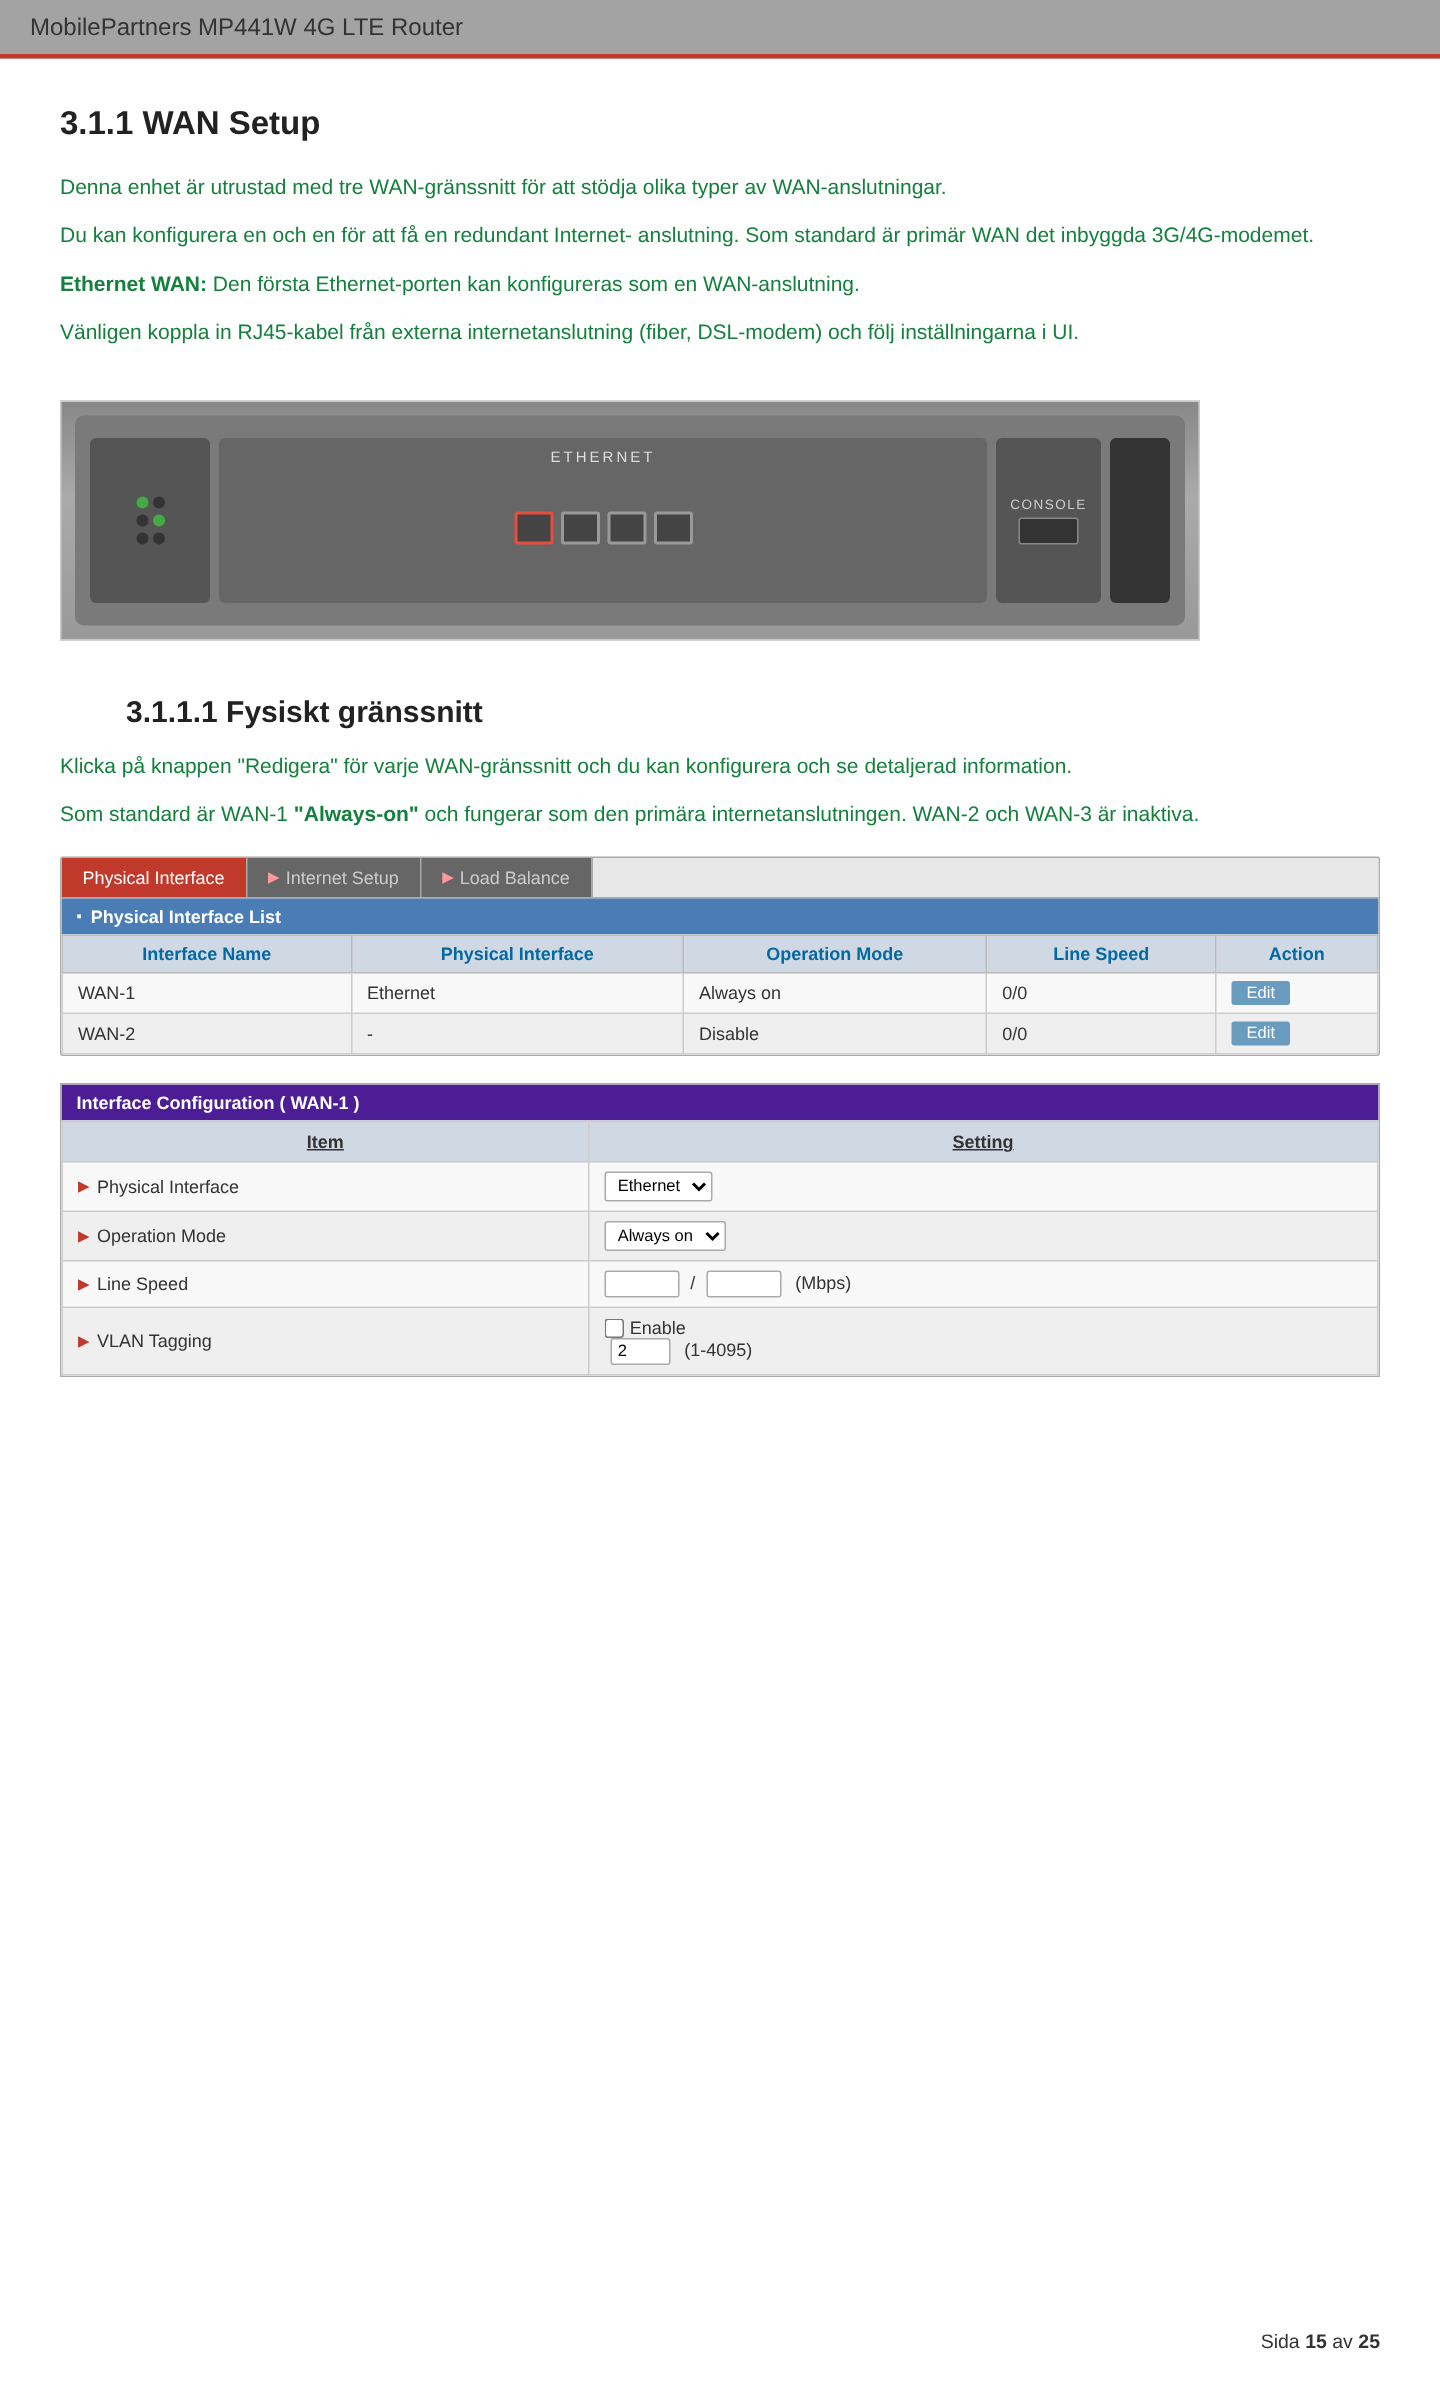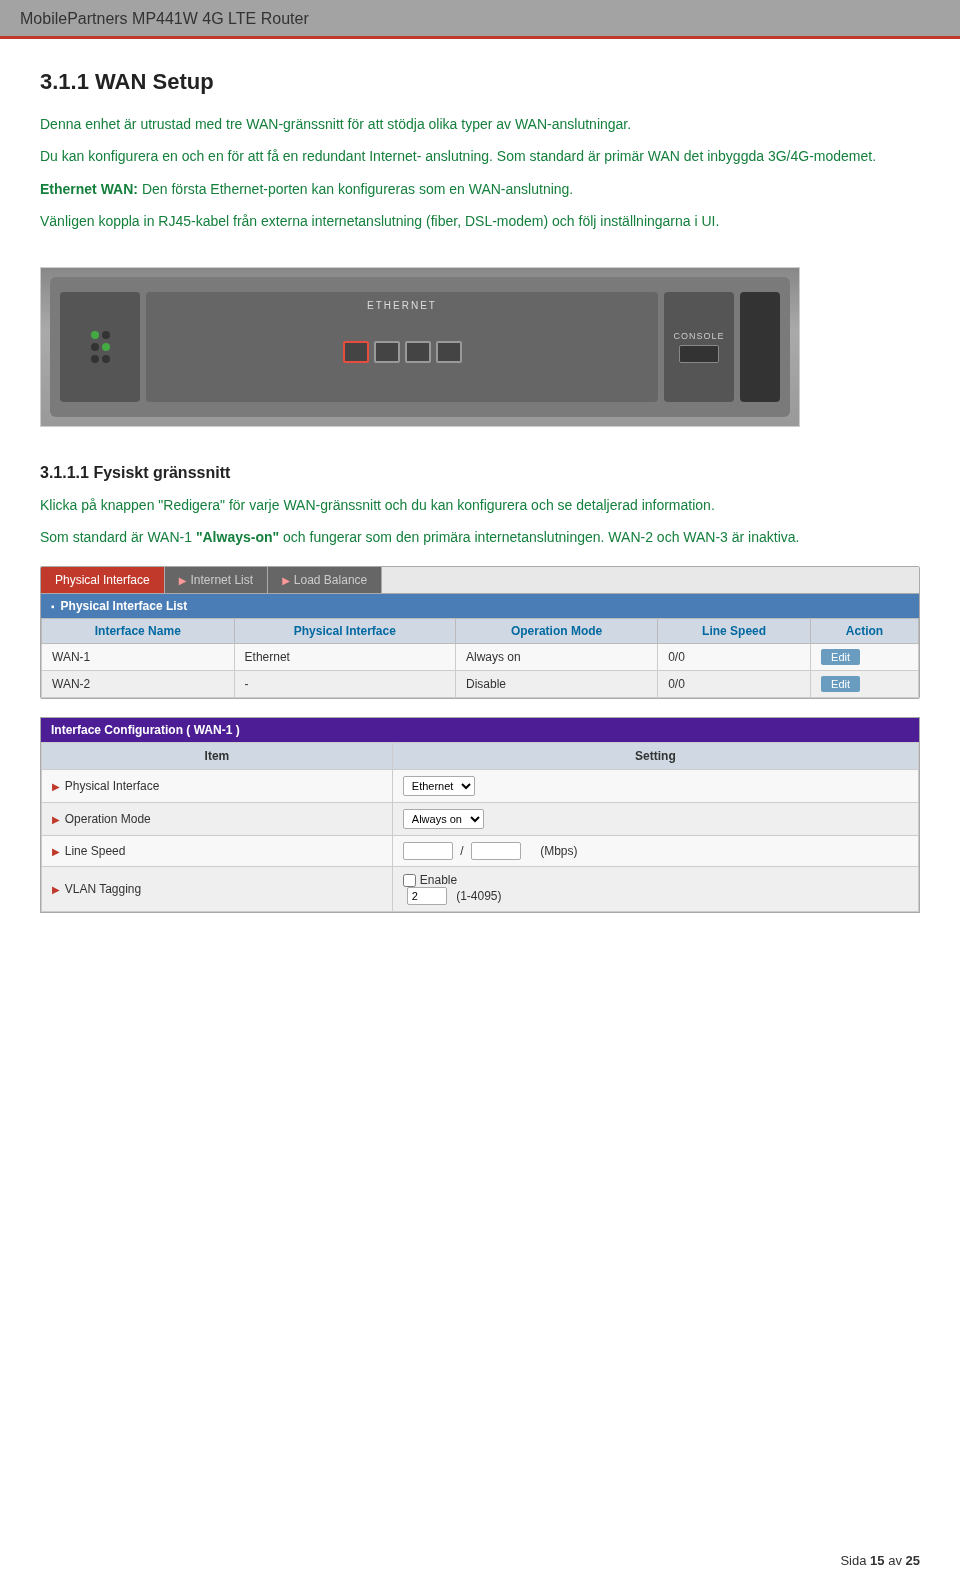--- a/index.html
+++ b/index.html
@@ -154,25 +154,26 @@
       border-radius: 2px;
     }
     .router-right-block {
       width: 40px;
       height: 110px;
       background: #333;
       border-radius: 4px;
     }
 
     h3.sub-section-title {
-      font-size: 16px;
+      font-size: 20px;
       font-weight: bold;
       margin-bottom: 12px;
       margin-top: 10px;
       color: #222;
+      margin-left: 44px;
     }
 
     
     .ui-panel {
       border: 1px solid #aaa;
       border-radius: 2px;
       margin: 18px 0;
       overflow: hidden;
     }
     .ui-tab-bar {
@@ -274,20 +275,21 @@
     }
     .config-table thead tr {
       background: #d0d8e4;
     }
     .config-table thead th {
       padding: 6px 13px;
       text-align: center;
       font-weight: bold;
       border: 1px solid #ccc;
       color: #333;
+      text-decoration: underline;
     }
     .config-table tbody tr {
       background: #f8f8f8;
     }
     .config-table tbody tr:nth-child(even) {
       background: #efefef;
     }
     .config-table tbody td {
       padding: 6px 10px;
       border: 1px solid #ccc;
@@ -405,21 +407,21 @@
 
   
   <div class="ui-panel">
 
     <div class="ui-tab-bar">
       <div class="ui-tab active">
         <span>Physical Interface</span>
       </div>
       <div class="ui-tab inactive">
         <span class="ui-tab-arrow">▶</span>
-        <span>Internet List</span>
+        <span>Internet Setup</span>
       </div>
       <div class="ui-tab inactive">
         <span class="ui-tab-arrow">▶</span>
         <span>Load Balance</span>
       </div>
     </div>
 
     <div class="ui-section-header">
       <span class="ui-section-icon">▪</span>
       <span>Physical Interface List</span>
@@ -504,21 +506,21 @@
           <td>
             <div class="item-cell-inner">
               <span class="arrow-indicator">▶</span>
               <span>Line Speed</span>
             </div>
           </td>
           <td>
             <input class="input-field" type="text" style="width: 50px;">
             <span style="margin:0 4px;">/</span>
             <input class="input-field" type="text" style="width: 50px;">
-            <span style="margin-left:16px;">(Mbps)</span>
+            <span style="margin-left:6px;">(Mbps)</span>
           </td>
         </tr>
 
         <tr>
           <td>
             <div class="item-cell-inner">
               <span class="arrow-indicator">▶</span>
               <span>VLAN Tagging</span>
             </div>
           </td>

